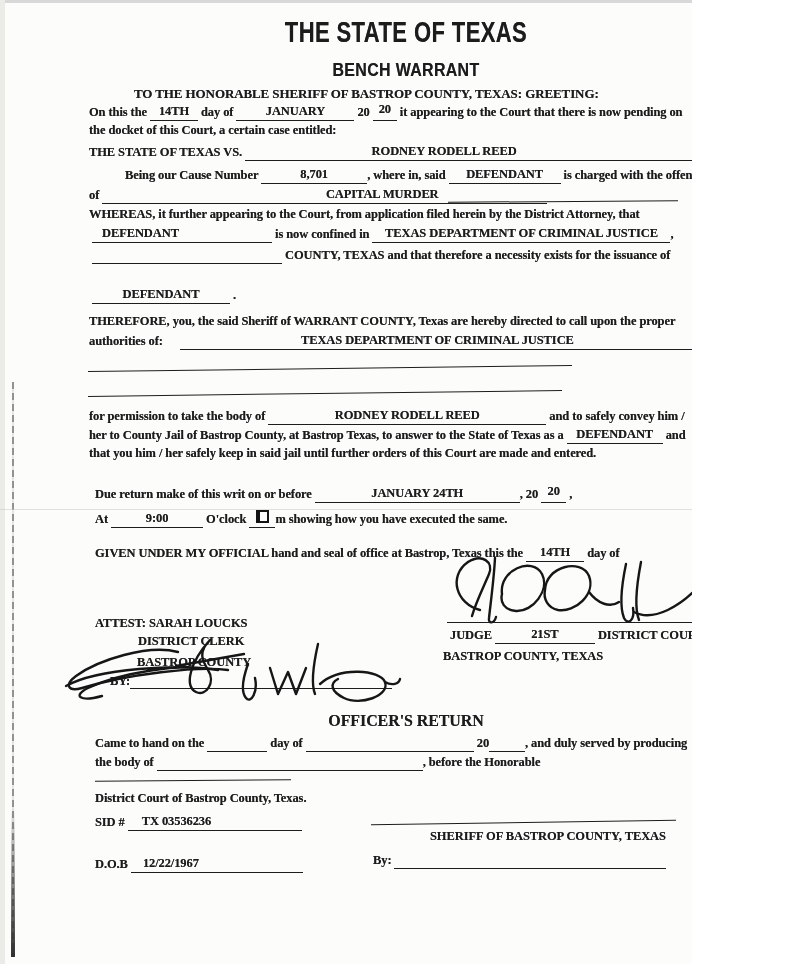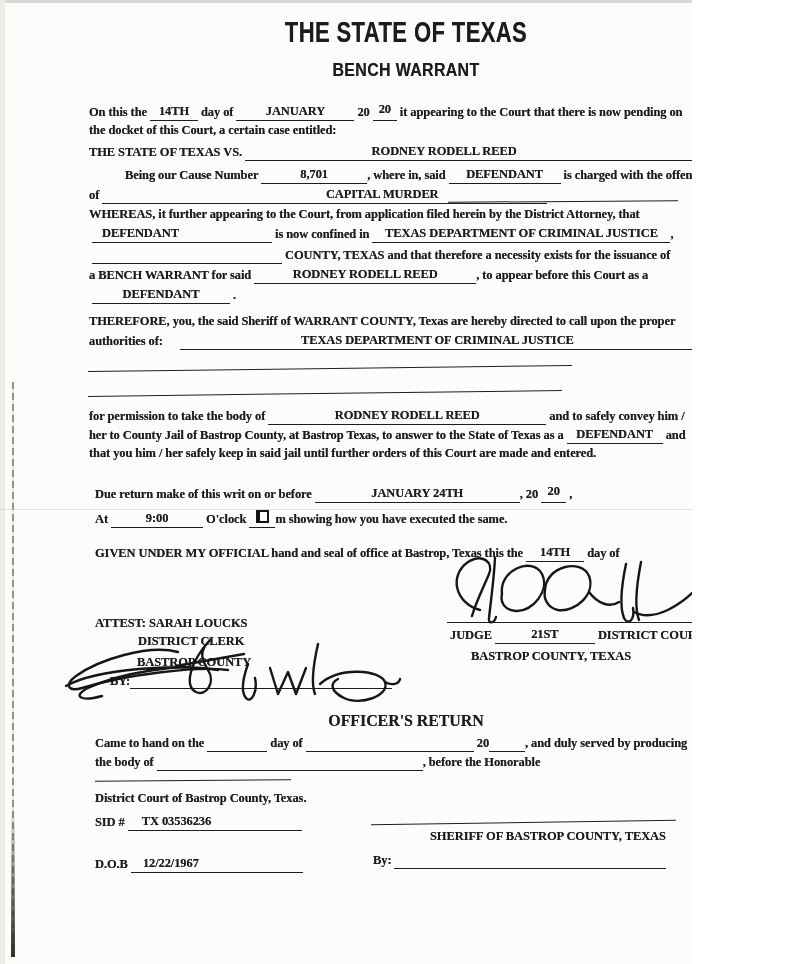--- a/index.html
+++ b/index.html
@@ -45,20 +45,21 @@
 <div class="page">
 
   <div class="edge-top"></div>
   <div class="edge-left"></div>
   <div class="scratch-right"></div>
   <div class="scratch-left"></div>
   <div class="faint-hline"></div>
 
   <div class="ln ctr t1">THE STATE OF TEXAS</div>
   <div class="ln ctr t2">BENCH WARRANT</div>
+  <div class="ln" style="left:134px;top:85px;font-size:13px;">TO THE HONORABLE SHERIFF OF BASTROP COUNTY, TEXAS: GREETING:</div>
 
   <div class="ln" style="left:89px;top:103px;">
     <span>On this the</span>
     <span class="u" style="width:48px;">14TH</span>
     <span>day of</span>
     <span class="u" style="width:118px;">JANUARY</span>
     <span>20</span>
     <span class="u" style="width:24px;"><span class="raised">20</span></span>
     <span>it appearing to the Court that there is now pending on</span>
   </div>
@@ -82,24 +83,20 @@
 
   <div class="ln" style="left:89px;top:206px;">WHEREAS, it further appearing to the Court, from application filed herein by the District Attorney, that</div>
   <div class="ln" style="left:92px;top:225px;">
     <span class="u ul" style="width:170px;">DEFENDANT</span>
     <span>is now confined in</span>
     <span class="u" style="width:298px;">TEXAS DEPARTMENT OF CRIMINAL JUSTICE</span><span>,</span>
   </div>
   <div class="ln" style="left:92px;top:246px;">
     <span class="u" style="width:190px;"></span>
     <span>COUNTY, TEXAS and that therefore a necessity exists for the issuance of</span>
-  </div>
-  <div class="ln" style="left:89px;top:266px;">
-    <span>a BENCH WARRANT for said</span>
-    <span class="u" style="width:222px;">RODNEY RODELL REED</span><span>, to appear before this Court as a</span>
   </div>
   <div class="ln" style="left:92px;top:286px;">
     <span class="u" style="width:138px;">DEFENDANT</span>
     <span>.</span>
   </div>
 
   <div class="ln" style="left:89px;top:313px;">THEREFORE, you, the said Sheriff of WARRANT COUNTY, Texas are hereby directed to call upon the proper</div>
   <div class="ln" style="left:89px;top:332px;">
     <span>authorities of:</span>
     <span class="u" style="width:515px;padding-right:160px;margin-left:14px;">TEXAS DEPARTMENT OF CRIMINAL JUSTICE</span>
@@ -147,21 +144,21 @@
     <path d="M188,14 C183,38 182,58 186,68 C190,76 197,70 195,58"></path>
     <path d="M203,12 C198,38 197,60 201,70"></path>
     <path d="M196,62 C214,72 244,58 268,28"></path>
   </svg>
   <div class="rule" style="left:447px;top:622px;width:259px;"></div>
   <div class="ln" style="left:450px;top:626px;">
     <span>JUDGE</span>
     <span class="u" style="width:100px;">21ST</span>
     <span>DISTRICT COURT</span>
   </div>
-  <div class="ln" style="left:471px;top:648px;">BASTROP COUNTY, TEXAS</div>
+  <div class="ln" style="left:443px;top:648px;">BASTROP COUNTY, TEXAS</div>
 
   <div class="ln" style="left:95px;top:615px;">ATTEST: SARAH LOUCKS</div>
   <div class="ln" style="left:138px;top:633px;">DISTRICT CLERK</div>
   <div class="ln" style="left:137px;top:654px;">BASTROP COUNTY</div>
   <div class="ln" style="left:110px;top:673px;">BY:</div>
   <div class="rule" style="left:130px;top:688px;width:262px;"></div>
   <svg class="sig" style="left:58px;top:626px;" width="345" height="82" viewBox="0 0 345 82">
     <path d="M120,26 C90,18 40,34 18,50 C6,59 10,66 24,62 C70,48 140,40 170,44"></path>
     <path d="M8,60 C40,42 120,38 160,44 C120,36 60,48 30,62 C14,70 22,76 44,70"></path>
     <path d="M152,14 C132,36 126,60 138,66 C148,71 158,56 150,44 C144,34 140,26 152,14"></path>

